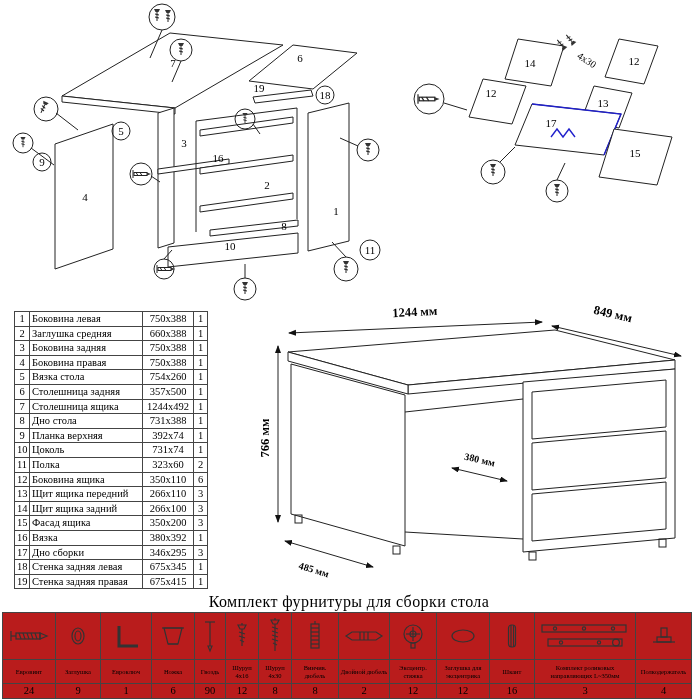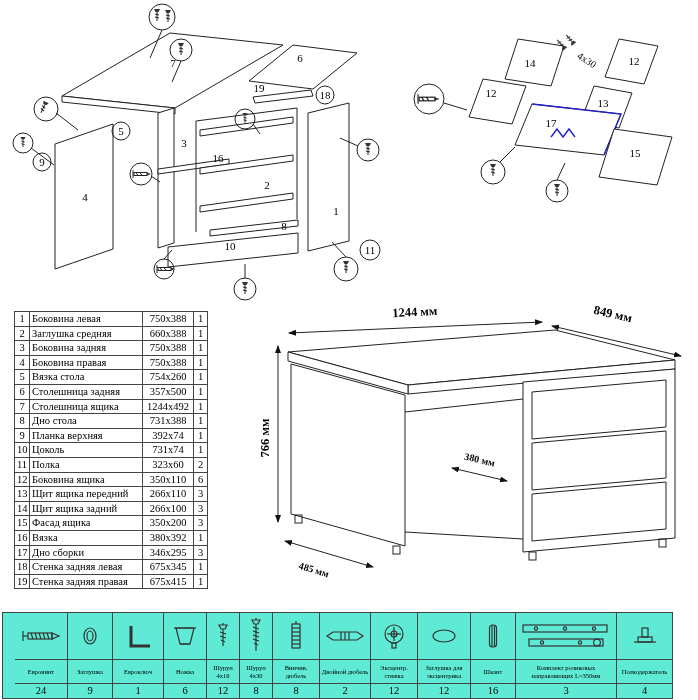--- a/index.html
+++ b/index.html
@@ -17,21 +17,21 @@
 
   .parts-table{position:absolute;left:14px;top:311px;border-top:1px solid #444;
                border-left:1px solid #444;font-size:10.5px;}
   .pt-row{display:grid;grid-template-columns:15px 113px 51px 14px;}
   .pt-row>div{border-right:1px solid #444;border-bottom:1px solid #444;
               height:13.6px;line-height:13.4px;padding:0 2px;overflow:hidden;white-space:nowrap;}
   .pt-num,.pt-size,.pt-qty{text-align:center;padding:0 1px;}
 
   .hw-title{position:absolute;left:0;top:593px;width:698px;text-align:center;
             font-size:16px;letter-spacing:.4px;}
-  .hw-table{position:absolute;left:2px;top:612px;display:flex;border:1px solid #444;background:#5eead4;padding-left:12px;}
+  .hw-table{position:absolute;left:2px;top:612px;display:flex;border:1px solid #444;background:#b91c1c;}
   .hw-col{display:flex;flex-direction:column;border-right:1px solid #444;}
   .hw-col:last-child{border-right:none;}
   .hw-icon{height:46px;display:flex;align-items:center;justify-content:center;border-bottom:1px solid #444;}
   .hw-icon svg *{stroke:#333;fill:none;stroke-width:1.2;}
   .hw-name{height:23px;font-size:6.5px;line-height:1.15;text-align:center;border-bottom:1px solid #444;
            display:flex;align-items:center;justify-content:center;padding:0 1px;}
   .hw-qty{height:14px;line-height:14px;font-size:10.5px;text-align:center;}
 </style>
 </head>
 <body>
@@ -365,20 +365,21 @@
       </div>
 
       <div class="pt-row">
         <div class="pt-num">19</div>
         <div class="pt-name">Стенка задняя правая</div>
         <div class="pt-size">675x415</div>
         <div class="pt-qty">1</div>
       </div>
     </div>
 
+  <div class="hw-title">Комплект фурнитуры для сборки стола</div>
 
   <div class="hw-table">
 
     <div class="hw-col" style="width:52px">
       <div class="hw-icon">
         <svg width="42" height="18" viewBox="0 0 42 18">
           <line x1="3" y1="4" x2="3" y2="14"></line>
             <line x1="3" y1="9" x2="8" y2="9"></line>
           <rect x="8" y="6" width="24" height="6"></rect>
           <line x1="11" y1="6" x2="13" y2="12"></line>
@@ -419,20 +420,31 @@
         <svg width="28" height="24" viewBox="0 0 28 24">
           <polygon points="5,4 23,4 19,20 9,20"></polygon>
             <line x1="3" y1="4" x2="25" y2="4"></line>
             <line x1="9" y1="20" x2="19" y2="20"></line>
         </svg>
       </div>
       <div class="hw-name">Ножка</div>
       <div class="hw-qty">6</div>
     </div>
 
+    <div class="hw-col" style="width:30px">
+      <div class="hw-icon">
+        <svg width="14" height="34" viewBox="0 0 14 34">
+          <line x1="2" y1="3" x2="12" y2="3"></line>
+            <line x1="7" y1="3" x2="7" y2="27"></line>
+          <polygon points="5,27 9,27 7,32"></polygon>
+        </svg>
+      </div>
+      <div class="hw-name">Гвоздь</div>
+      <div class="hw-qty">90</div>
+    </div>
 
     <div class="hw-col" style="width:32px">
       <div class="hw-icon">
         <svg width="14" height="28" viewBox="0 0 14 28">
           <polygon points="3,3 11,3 9,7 5,7"></polygon>
             <line x1="7" y1="1" x2="7" y2="3"></line>
           <line x1="7" y1="7" x2="7" y2="24"></line>
           <line x1="4" y1="10" x2="10" y2="12"></line>
             <line x1="4" y1="14" x2="10" y2="16"></line>
           <line x1="5" y1="18" x2="9" y2="20"></line>

